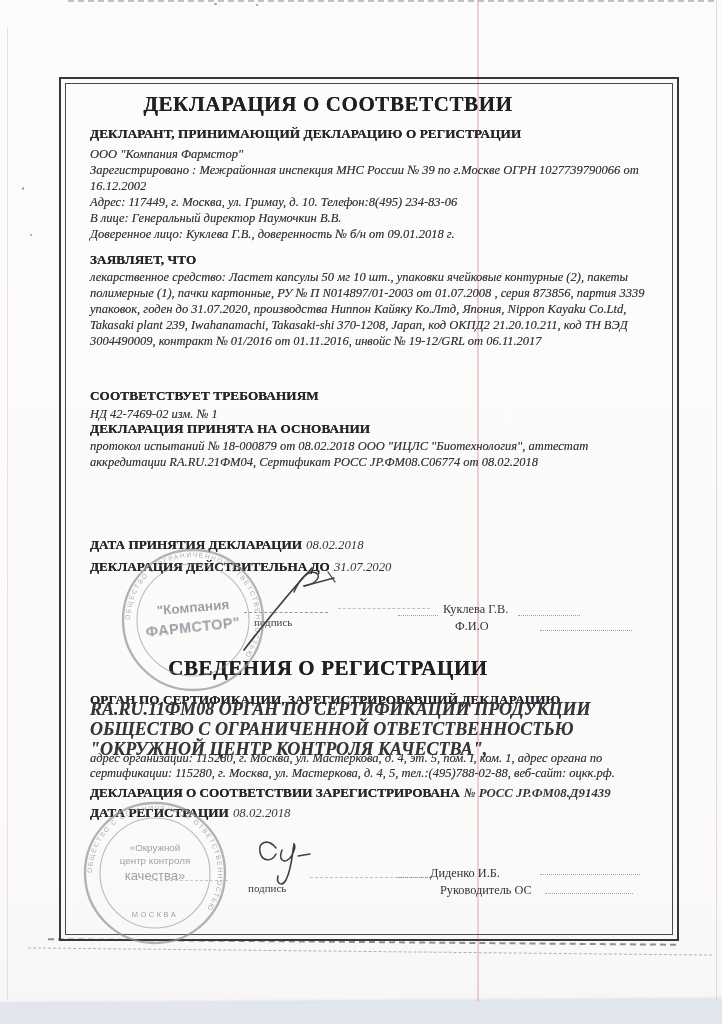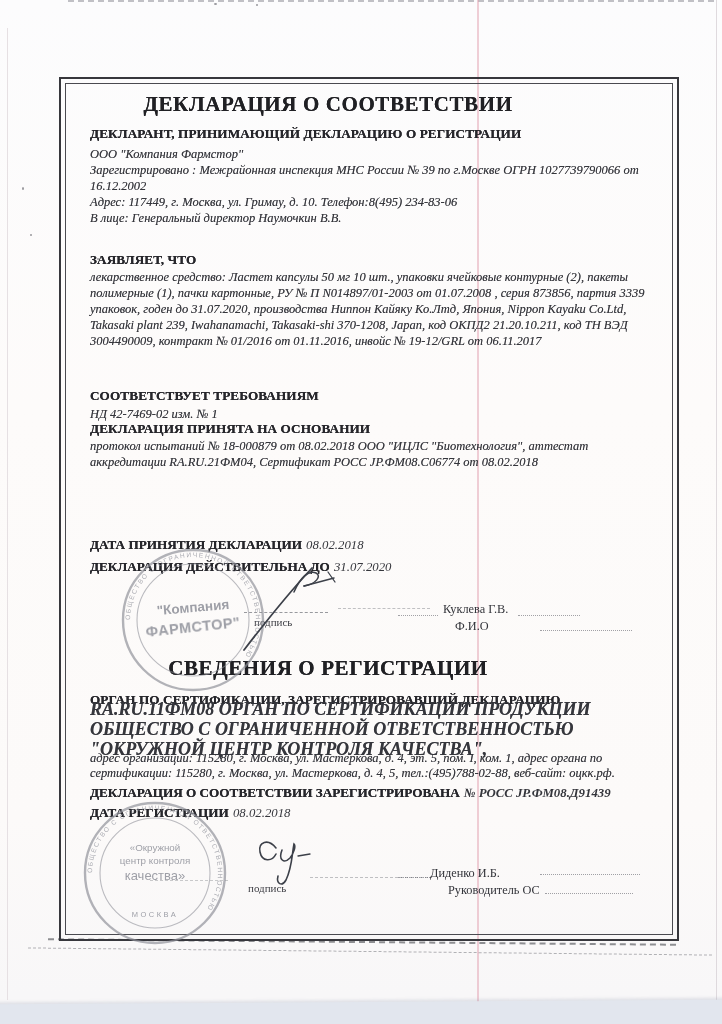--- a/index.html
+++ b/index.html
@@ -70,20 +70,21 @@
   <div class="bottom-scrawl"></div>
   <div class="bottom-scrawl2"></div>
 
   <div class="h1" style="top:92px;">ДЕКЛАРАЦИЯ О СООТВЕТСТВИИ</div>
 
   <div class="h2" style="left:90px;top:126px;">ДЕКЛАРАНТ, ПРИНИМАЮЩИЙ ДЕКЛАРАЦИЮ О РЕГИСТРАЦИИ</div>
   <div class="body-t" style="left:90px;top:146px;">ООО "Компания Фармстор"</div>
   <div class="body-t" style="left:90px;top:162px;width:576px;">Зарегистрировано : Межрайонная инспекция МНС России № 39 по г.Москве ОГРН 1027739790066 от 16.12.2002</div>
   <div class="body-t" style="left:90px;top:194px;">Адрес: 117449, г. Москва, ул. Гримау, д. 10. Телефон:8(495) 234-83-06</div>
   <div class="body-t" style="left:90px;top:210px;">В лице: Генеральный директор Наумочкин В.В.</div>
+  <div class="body-t" style="left:90px;top:226px;">Доверенное лицо: Куклева Г.В., доверенность № б/н от 09.01.2018 г.</div>
 
   <div class="h2" style="left:90px;top:252px;">ЗАЯВЛЯЕТ, ЧТО</div>
   <div class="body-t" style="left:90px;top:269px;width:572px;">лекарственное средство: Ластет капсулы 50 мг 10 шт., упаковки ячейковые контурные (2), пакеты полимерные (1), пачки картонные, РУ № П N014897/01-2003 от 01.07.2008 , серия 873856, партия 3339 упаковок, годен до 31.07.2020, производства Ниппон Кайяку Ко.Лтд, Япония, Nippon Kayaku Co.Ltd, Takasaki plant 239, Iwahanamachi, Takasaki-shi 370-1208, Japan, код ОКПД2 21.20.10.211, код ТН ВЭД 3004490009, контракт № 01/2016 от 01.11.2016, инвойс № 19-12/GRL от 06.11.2017</div>
 
   <div class="h2" style="left:90px;top:388px;">СООТВЕТСТВУЕТ ТРЕБОВАНИЯМ</div>
   <div class="body-t" style="left:90px;top:406px;">НД 42-7469-02 изм. № 1</div>
   <div class="h2" style="left:90px;top:421px;">ДЕКЛАРАЦИЯ ПРИНЯТА НА ОСНОВАНИИ</div>
   <div class="body-t" style="left:90px;top:438px;width:560px;">протокол испытаний № 18-000879 от 08.02.2018 ООО "ИЦЛС "Биотехнология", аттестат аккредитации RA.RU.21ФМ04, Сертификат РОСС JP.ФМ08.C06774 от 08.02.2018</div>
 
   <div style="position:absolute;left:90px;top:535px;">
@@ -162,17 +163,17 @@
     <path d="M30,18 C26,28 32,32 38,26 C42,21 44,14 42,12 C40,22 40,36 34,48 C30,55 24,52 26,44" fill="none" stroke="#3c4049" stroke-width="1.6" stroke-linecap="round"></path>
     <path d="M46,24 L58,22" fill="none" stroke="#3c4049" stroke-width="1.3" stroke-linecap="round"></path>
   </svg>
   <div class="dash" style="left:150px;top:880px;width:78px;opacity:.5;"></div>
   <div class="dash" style="left:310px;top:877px;width:118px;opacity:.6;"></div>
   <div class="caption" style="left:248px;top:882px;">подпись</div>
 
   <div class="dot-line" style="left:398px;top:877px;width:34px;"></div>
   <div class="sig-name" style="left:430px;top:866px;">Диденко И.Б.</div>
   <div class="dot-line" style="left:540px;top:874px;width:100px;"></div>
-  <div class="sig-name" style="left:440px;top:883px;margin-left:8px;">Руководитель ОС</div>
+  <div class="sig-name" style="left:440px;top:883px;">Руководитель ОС</div>
   <div class="dot-line" style="left:545px;top:893px;width:88px;"></div>
 
   <div class="scanner-bed"></div>
 </div>
 
 </body></html>

